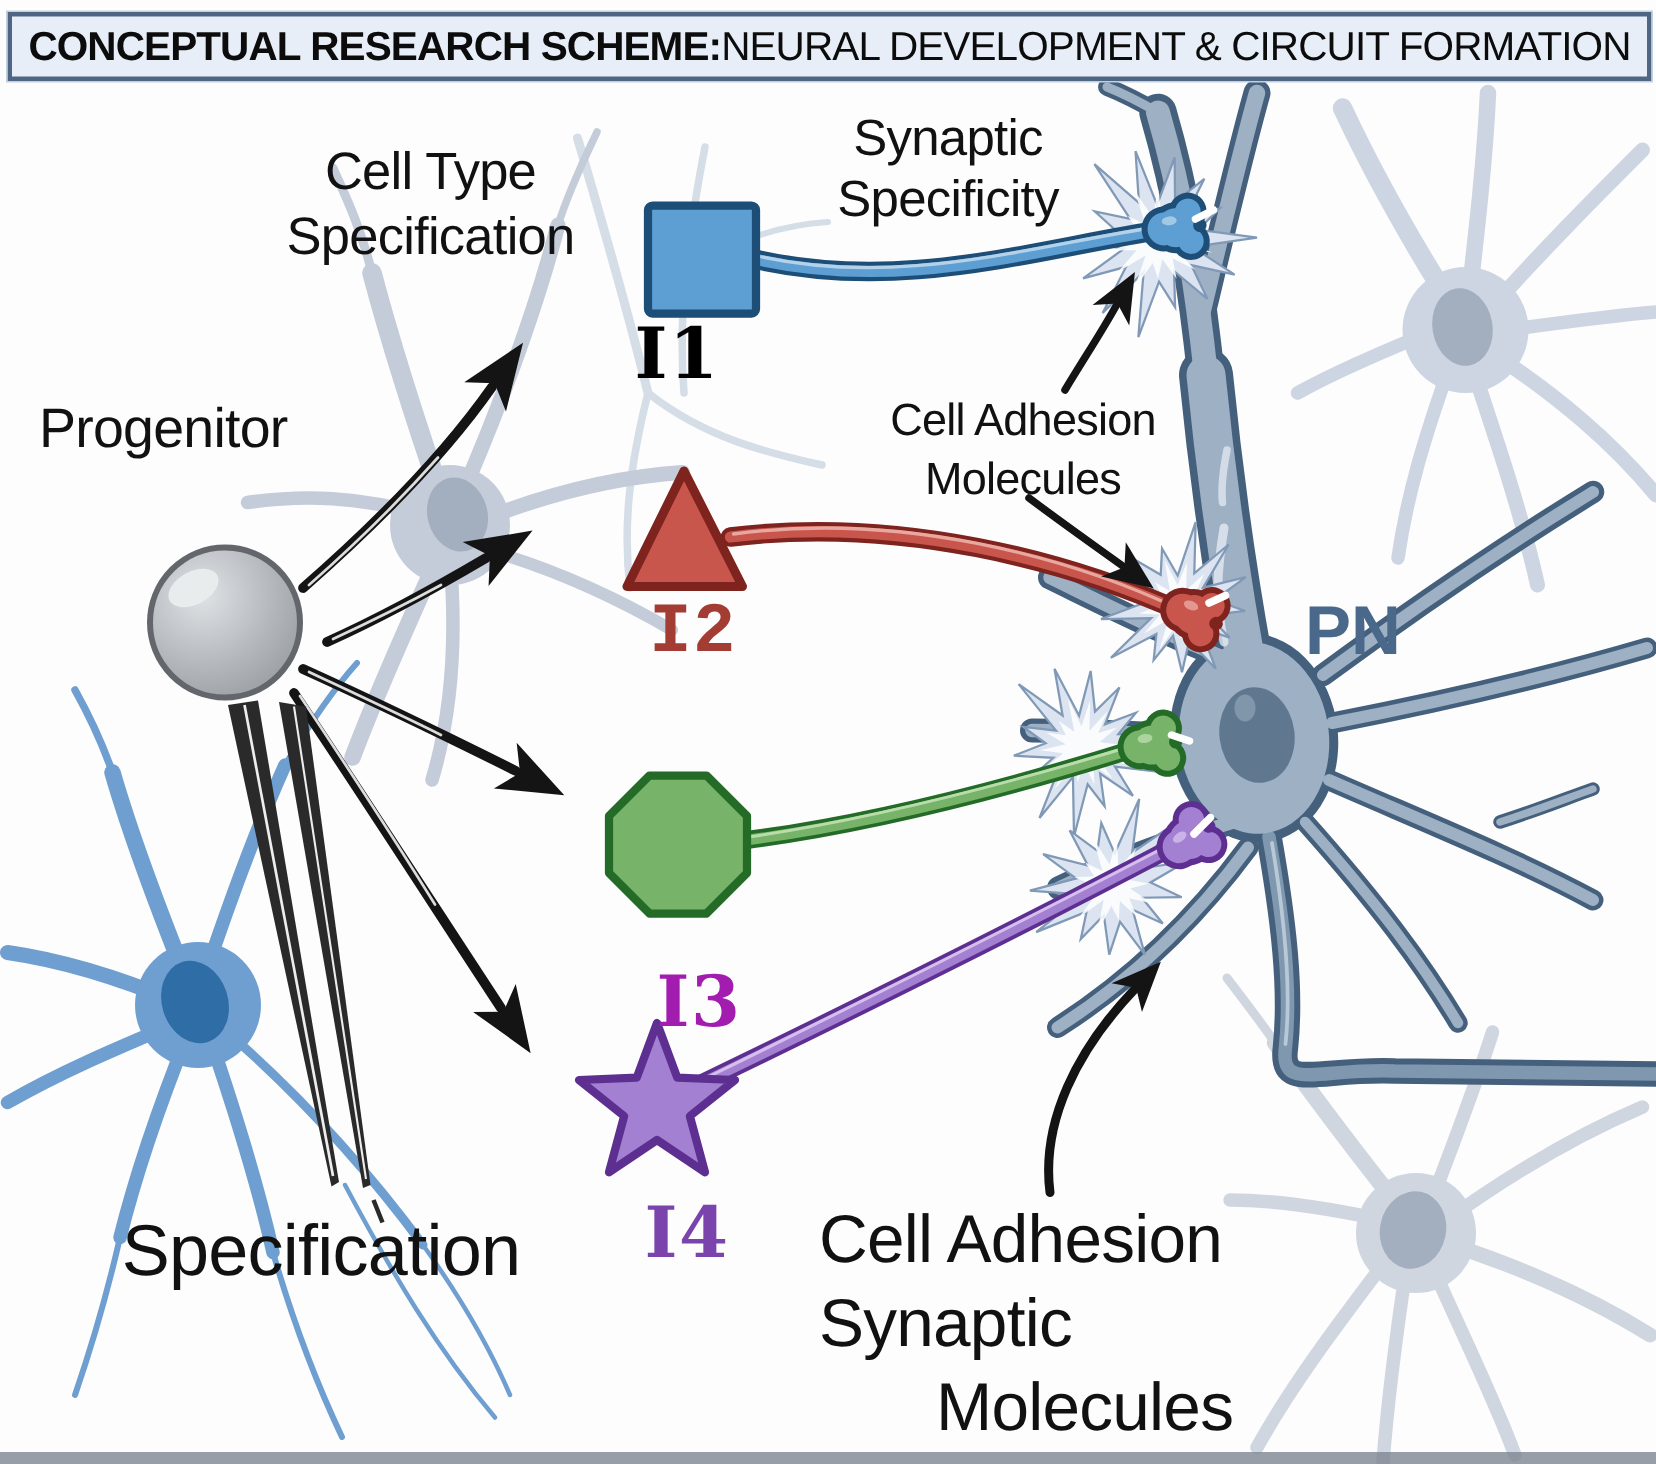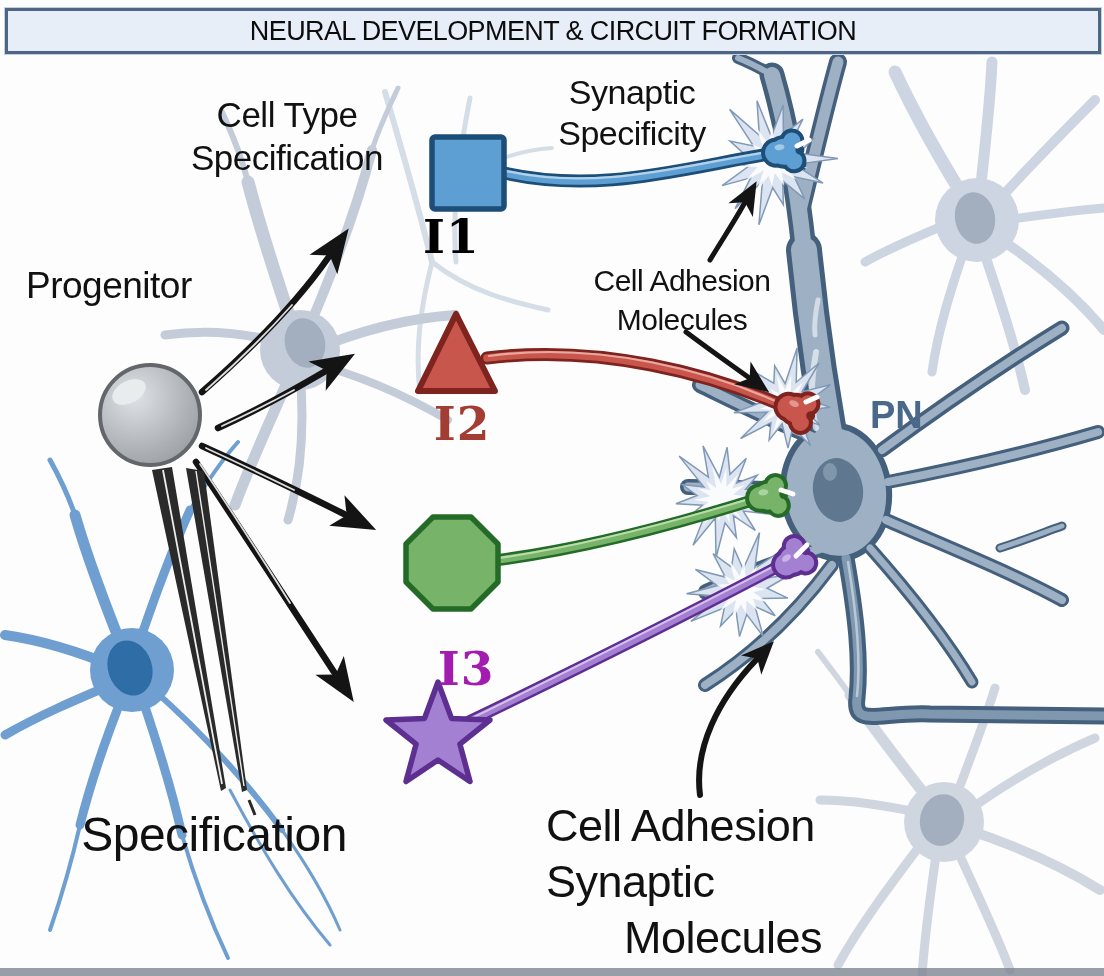--- a/index.html
+++ b/index.html
@@ -10,25 +10,25 @@
   .ctr{text-align:center;}
   #title-bar{position:absolute;left:5px;top:8px;width:1090px;height:40px;
     background:#e7eef8;border:3px solid #4e6683;outline:1px solid #c4d0de;
     display:flex;align-items:center;justify-content:center;
     font-size:27px;color:#0c0c0c;letter-spacing:-0.6px;white-space:nowrap;}
   #title-bar .b{font-weight:700;}
   #lbl-progenitor{left:26px;top:263px;font-size:37px;}
   #lbl-celltype{left:162px;top:94px;width:250px;font-size:35px;}
   #lbl-synaptic{left:528px;top:72px;width:208px;font-size:34px;}
   #lbl-cam{left:552px;top:261px;width:260px;font-size:30px;line-height:1.3;}
-  #lbl-pn{left:870px;top:392px;font-size:38px;font-weight:700;color:#49688a;letter-spacing:0;}
+  #lbl-pn{left:870px;top:392px;font-size:46px;font-weight:700;color:#49688a;letter-spacing:0;}
   .ilabel{position:absolute;font-family:"DejaVu Serif",serif;font-weight:700;font-size:47px;
           letter-spacing:1px;}
   #lbl-i1{left:423px;top:209px;width:80px;text-align:left;color:#000000;}
-  #lbl-i2{left:422px;top:396px;width:80px;text-align:center;color:#a33c33;}
+  #lbl-i2{left:422px;top:396px;width:80px;text-align:center;color:#a33c33;font-family:Liberation Mono, monospace;}
   #lbl-i3{left:426px;top:613px;width:80px;text-align:center;color:#a21caf;margin-top:28px;}
   #lbl-i4{left:418px;top:795px;width:80px;text-align:center;color:#7b44ad;}
   #lbl-tf1{left:68px;top:806px;width:292px;font-size:48px;text-align:center;}
   #lbl-tf2{left:68px;top:872px;width:292px;font-size:48px;text-align:right;}
   #lbl-capm{left:546px;top:798px;width:320px;font-size:45px;line-height:1.24;}
   #lbl-capm .ind{padding-left:78px;}
   #bottom-strip{position:absolute;left:0;bottom:0;width:1104px;height:8px;background:#7d8692;opacity:.8;}
 </style>
 </head>
 <body>
@@ -287,20 +287,21 @@
   <polygon points="438,682 451.5,718.4 490,720 459.9,744.1 470,781.5 438,760 406,781.5 416.1,744.1 386,720 424.5,718.4" stroke-width="5.5" stroke-linejoin="round" fill="#a380d2" stroke="#5d2f91"></polygon>
 
   <g stroke="#141414" fill="none" stroke-linecap="round">
     <path d="M710,260 C722,240 734,222 744,204" stroke-width="5" marker-end="url(#ah2)"></path>
     <path d="M686,332 C710,350 730,364 748,377" stroke-width="5" marker-end="url(#ah2)"></path>
     <path d="M700,795 C694,748 718,700 756,660" stroke-width="6" marker-end="url(#ah2)"></path>
   </g>
 </svg>
 
 <div id="title-bar">
+  <span class="b">CONCEPTUAL RESEARCH SCHEME:</span>
   <span> NEURAL DEVELOPMENT &amp; CIRCUIT FORMATION</span>
 </div>
 
 <div class="lbl" id="lbl-progenitor">Progenitor</div>
 
 <div class="lbl ctr" id="lbl-synaptic">
   <div>Synaptic</div>
   <div>Specificity</div>
 </div>
 
@@ -310,20 +311,21 @@
 </div>
 
 <div class="lbl ctr" id="lbl-cam">
   <div>Cell Adhesion</div>
   <div>Molecules</div>
 </div>
 
 <div class="ilabel" id="lbl-i1">I1</div>
 <div class="ilabel" id="lbl-i2">I2</div>
 <div class="ilabel" id="lbl-i3">I3</div>
+<div class="ilabel" id="lbl-i4">I4</div>
 
 <div class="lbl" id="lbl-pn">PN</div>
 
 <div class="lbl" id="lbl-tf1">Specification</div>
 
 <div class="lbl" id="lbl-capm">
   <div>Cell Adhesion</div>
   <div>Synaptic</div>
   <div class="ind">Molecules</div>
 </div>

